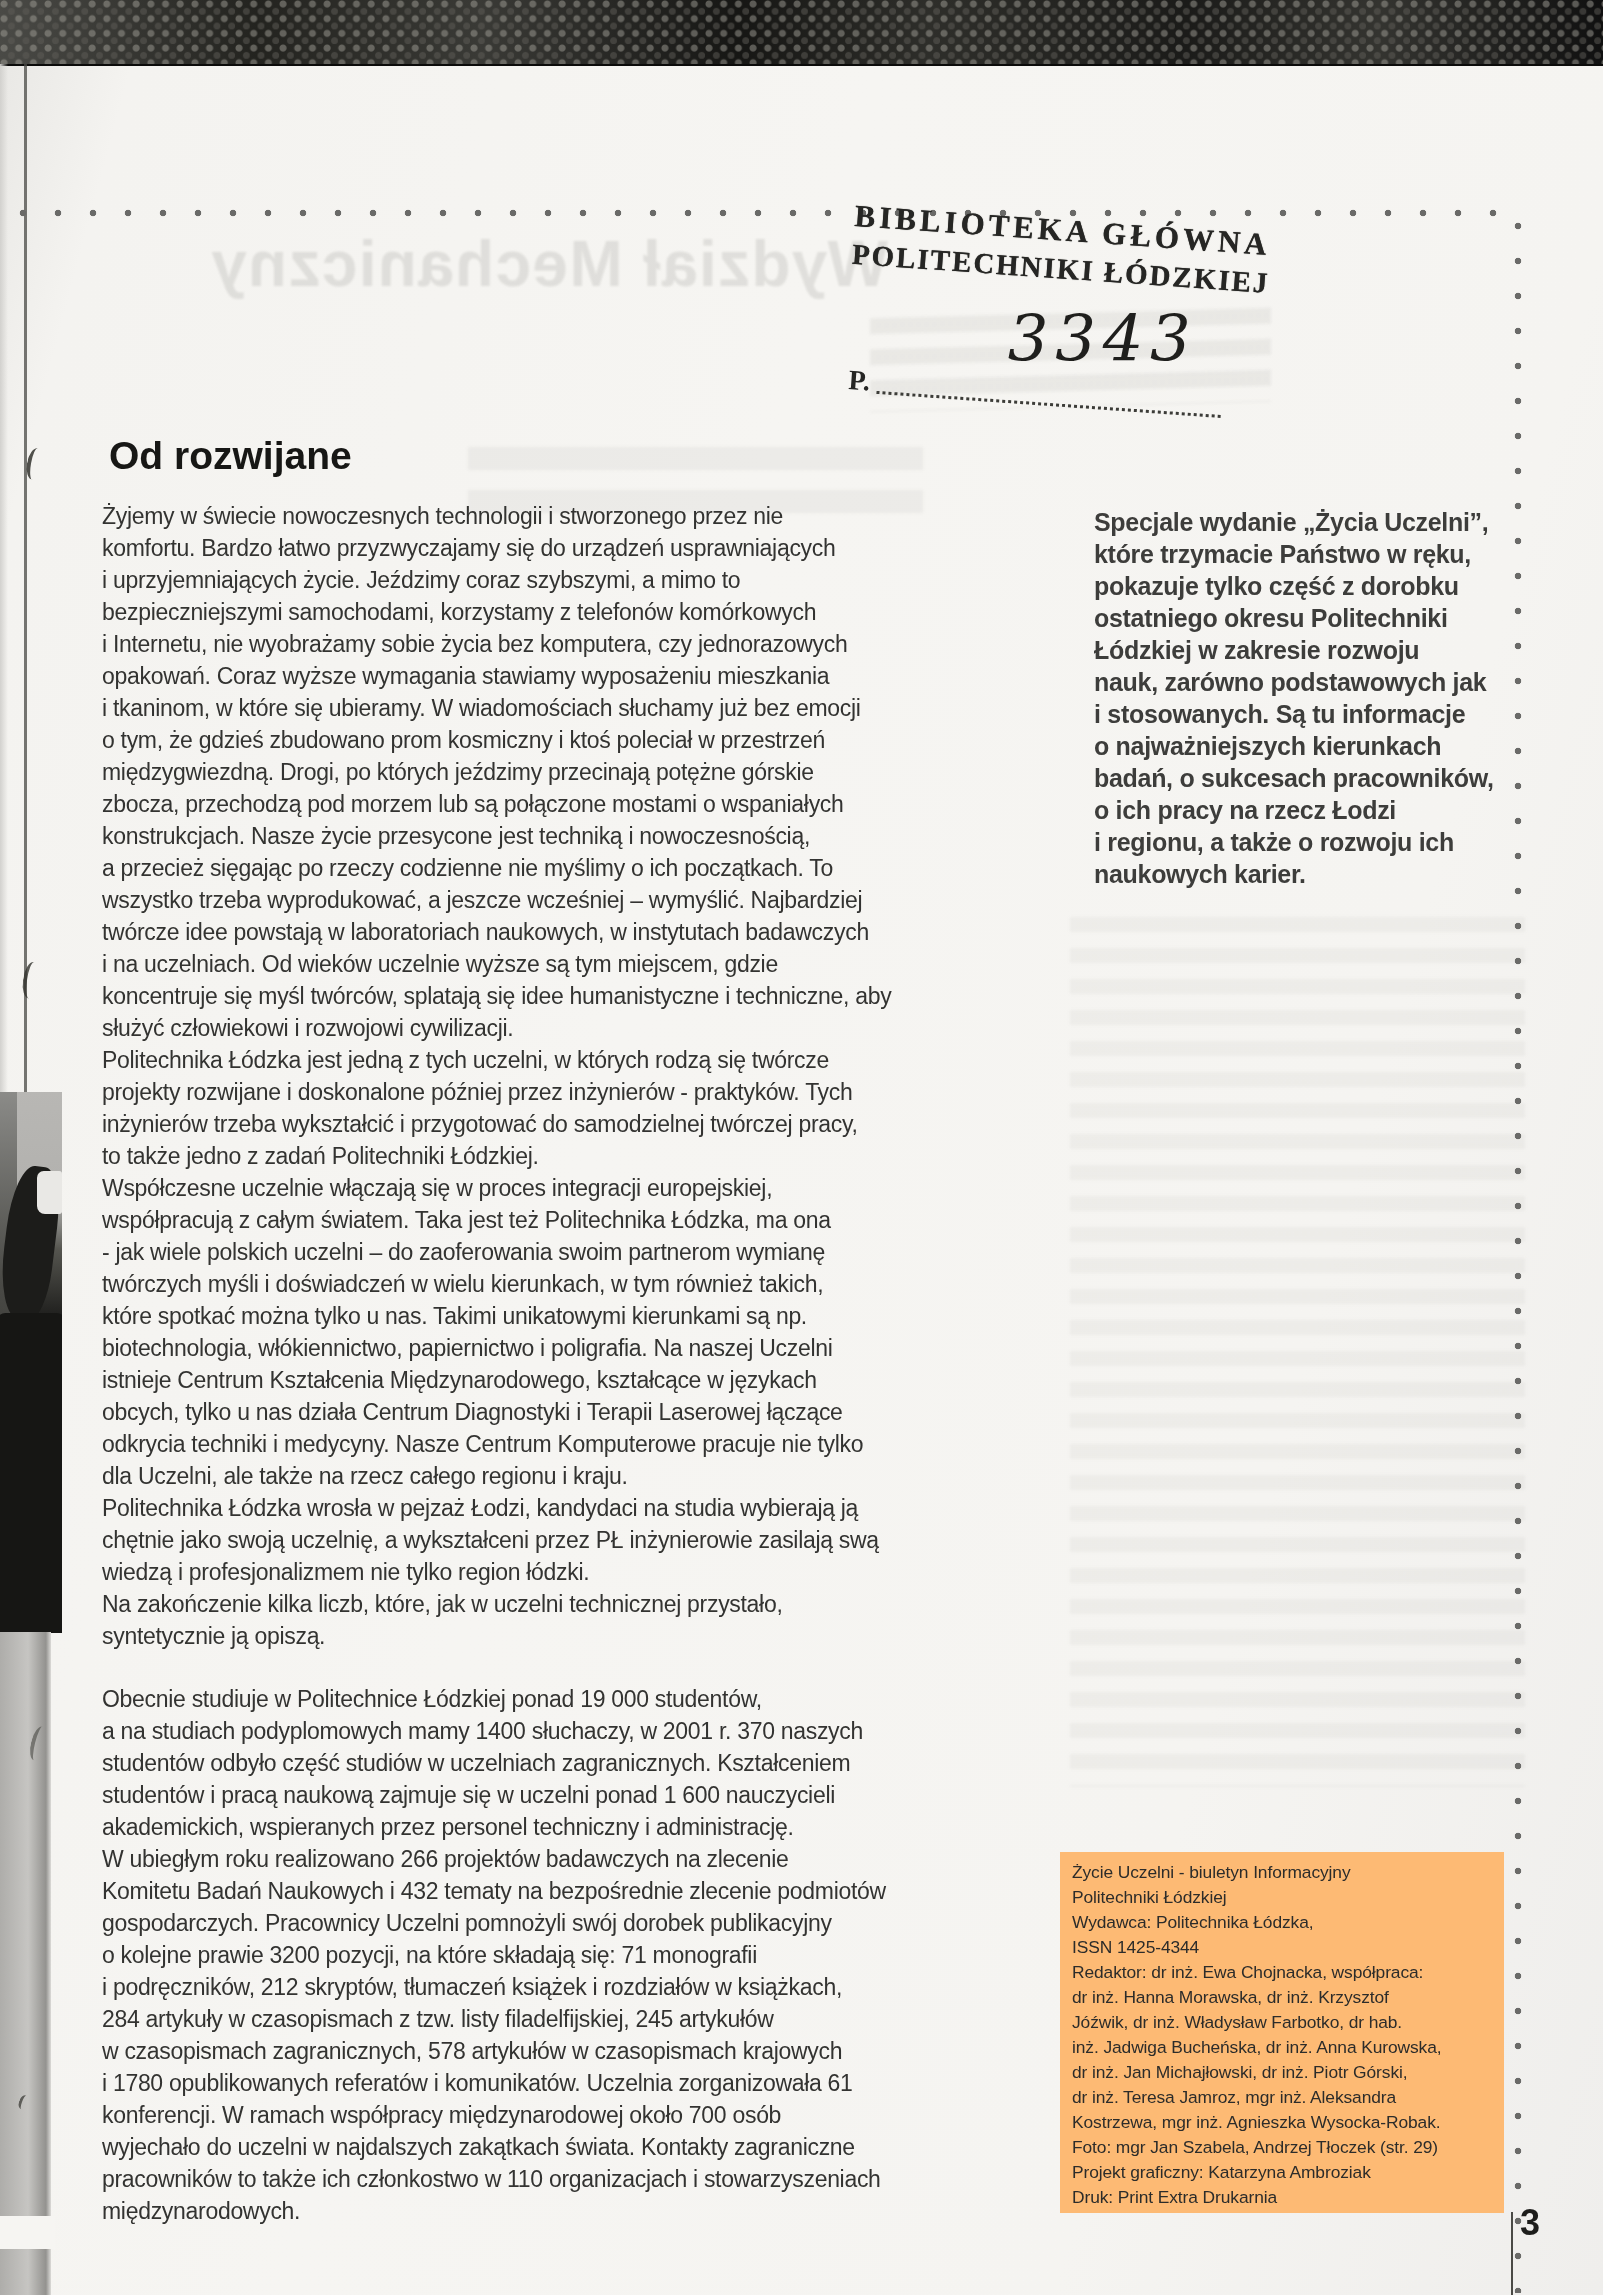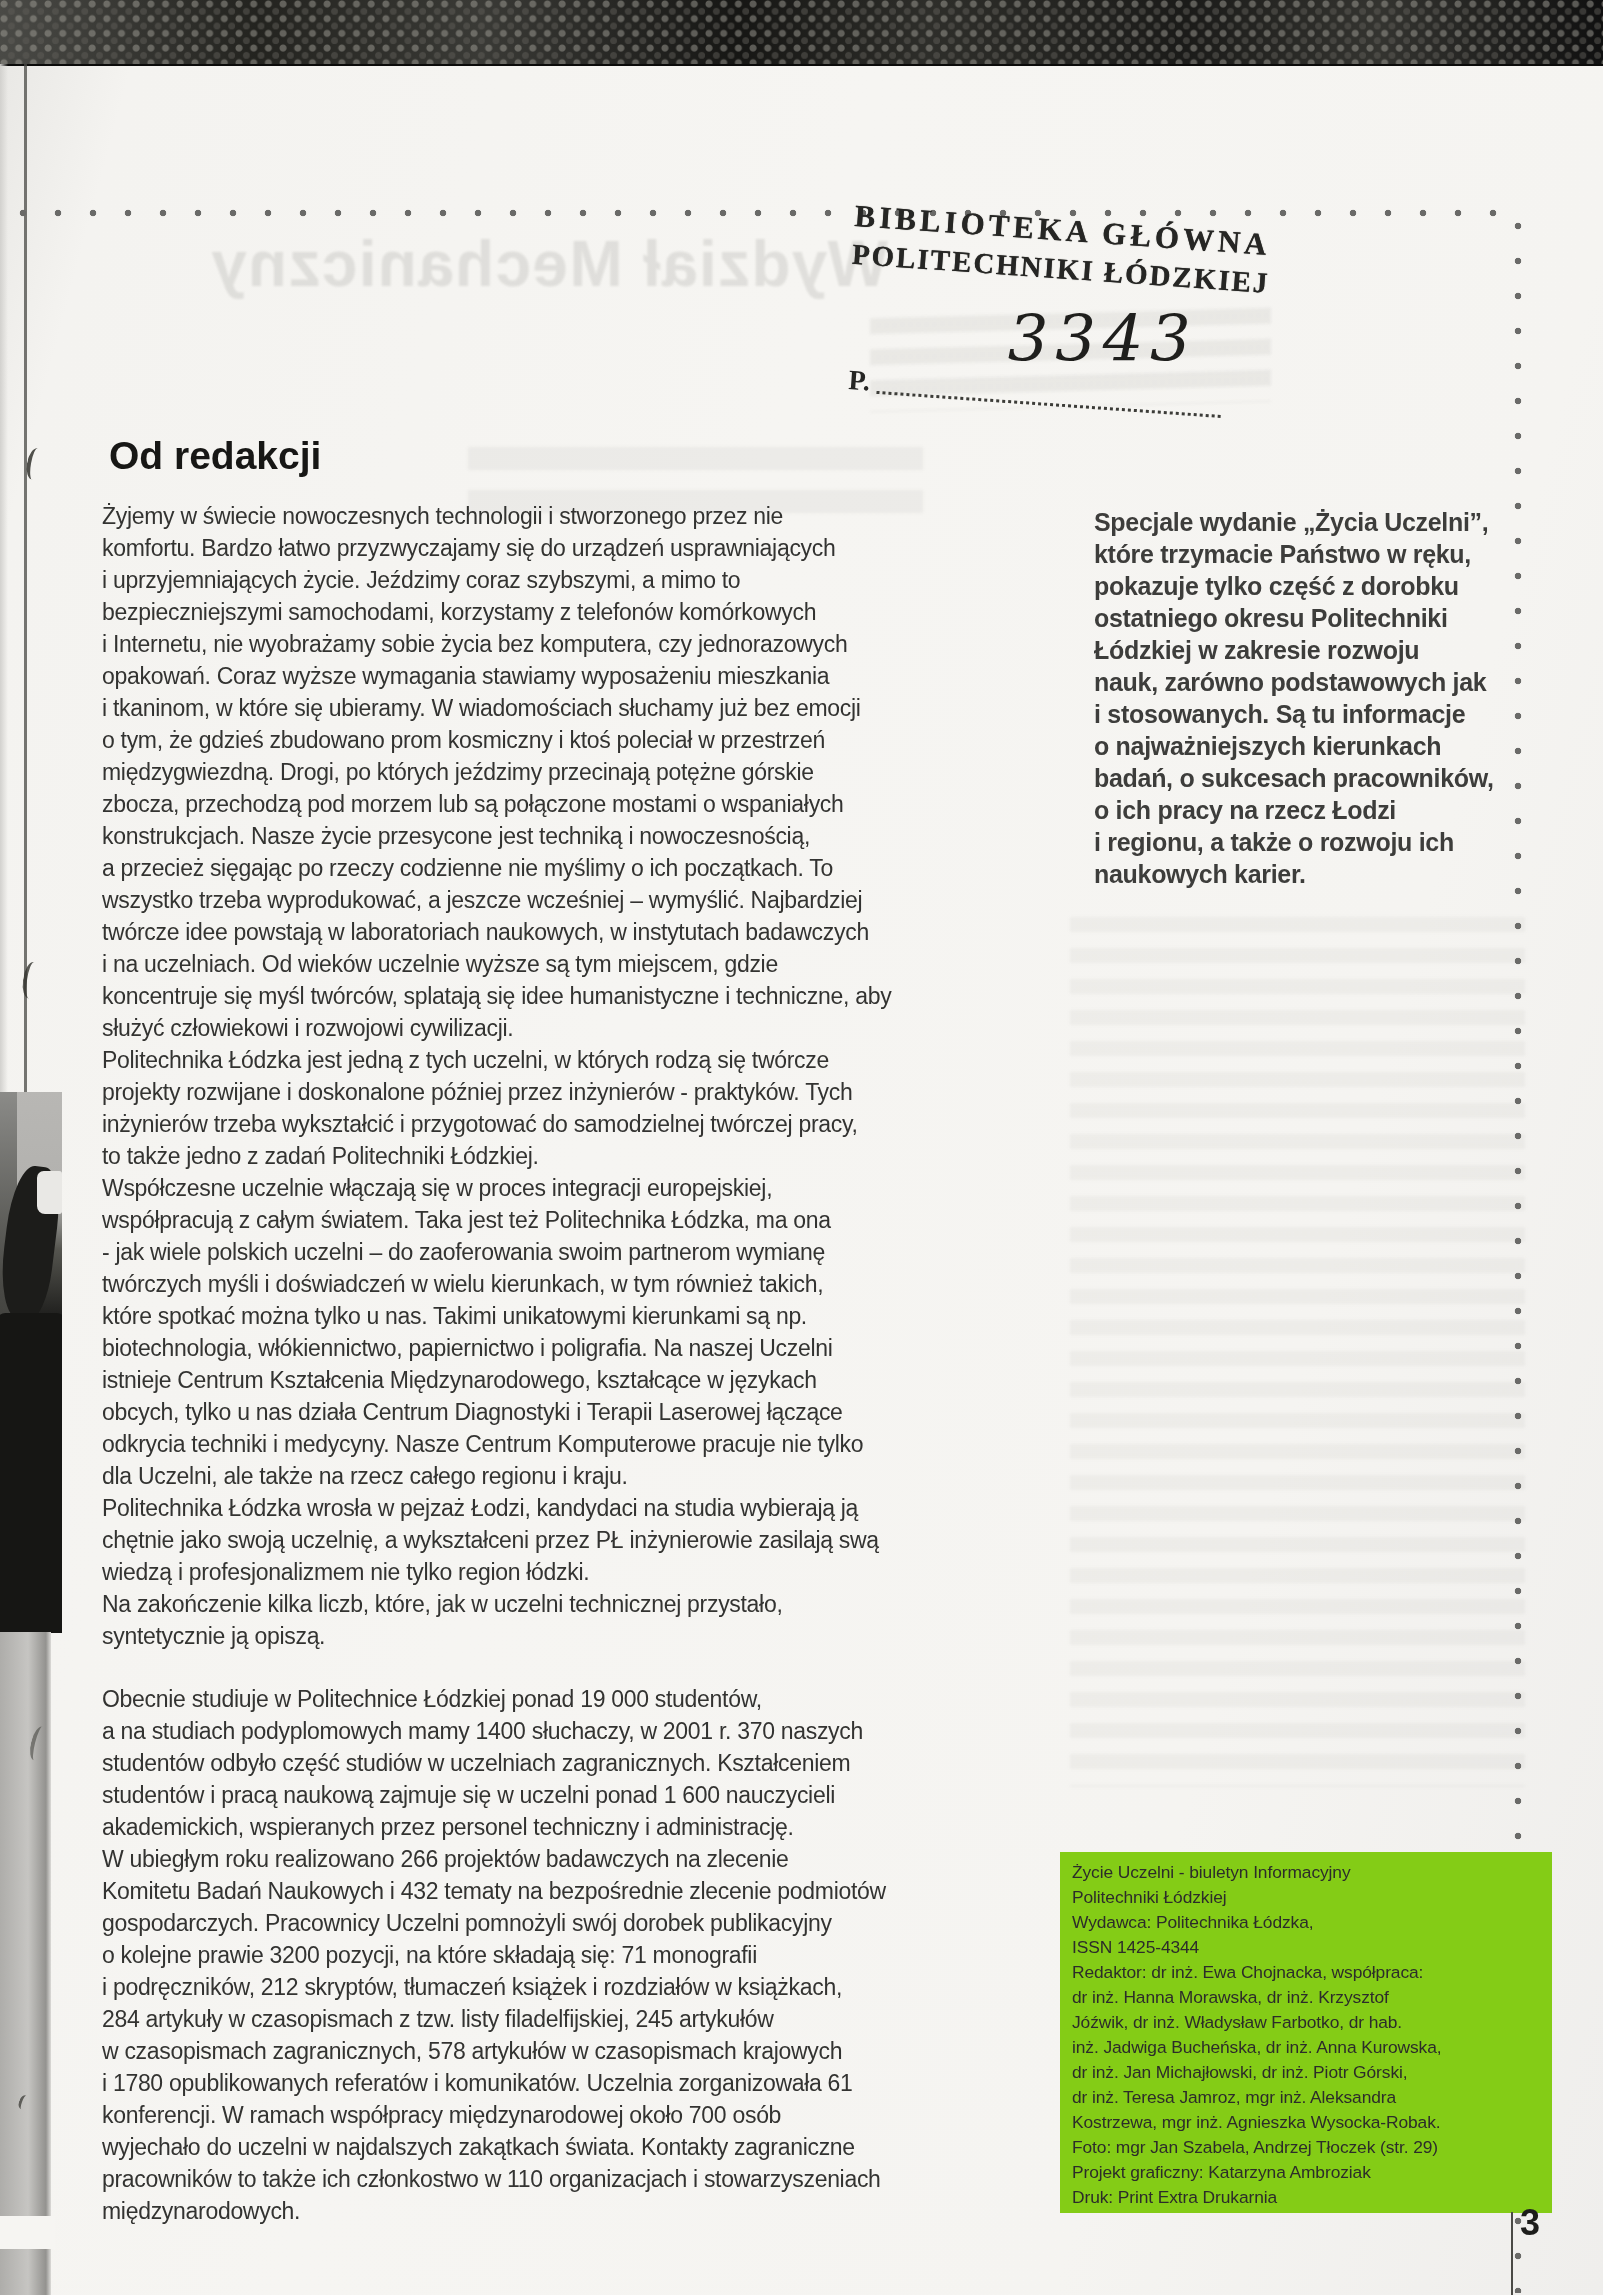--- a/index.html
+++ b/index.html
@@ -103,22 +103,22 @@
   .body-par{font-size:23px;line-height:32px;letter-spacing:-0.3px;white-space:pre;}
   .body-par + .body-par{margin-top:31px;}
   
   .sidebar-highlight{
     position:absolute;left:1062px;top:506px;width:462px;
     font-size:25px;font-weight:bold;line-height:32px;letter-spacing:-0.3px;
     color:#3d3d3b;white-space:pre;margin-left:32px;
   }
   
   .imprint-box{
-    position:absolute;left:1060px;top:1852px;width:492px;height:361px;
-    background:#84cc16;
+    position:absolute;left:1060px;top:1852px;width:444px;height:361px;
+    background:#fdba74;
   }
   .imprint-text{
     padding:8px 9.4px 0 12px;font-size:17.4px;line-height:25px;
     letter-spacing:-0.1px;color:#2c2c2a;white-space:pre;
   }
   
   .pageno-divider{position:absolute;left:1511px;top:2212px;width:2px;height:84px;background:#4a4a46;}
   .page-number{position:absolute;left:1520px;top:2202px;font-size:36px;font-weight:bold;color:#1d1d1b;white-space:pre;}
 </style>
 </head>
@@ -154,21 +154,21 @@
 <div class="stamp">
   <div class="stamp-line1">BIBLIOTEKA GŁÓWNA</div>
   <div class="stamp-line2">POLITECHNIKI ŁÓDZKIEJ</div>
   <div class="stamp-number">3343</div>
   <div class="stamp-p-row">
     <span class="stamp-prefix">P.</span>
     <span class="stamp-dotline"></span>
   </div>
 </div>
 
-<div class="article-title">Od redakcji</div>
+<div class="article-title">Od rozwijane</div>
 <div class="body-col">
   <div class="body-par">Żyjemy w świecie nowoczesnych technologii i stworzonego przez nie
 komfortu. Bardzo łatwo przyzwyczajamy się do urządzeń usprawniających
 i uprzyjemniających życie. Jeździmy coraz szybszymi, a mimo to
 bezpieczniejszymi samochodami, korzystamy z telefonów komórkowych
 i Internetu, nie wyobrażamy sobie życia bez komputera, czy jednorazowych
 opakowań. Coraz wyższe wymagania stawiamy wyposażeniu mieszkania
 i tkaninom, w które się ubieramy. W wiadomościach słuchamy już bez emocji
 o tym, że gdzieś zbudowano prom kosmiczny i ktoś poleciał w przestrzeń
 międzygwiezdną. Drogi, po których jeździmy przecinają potężne górskie

